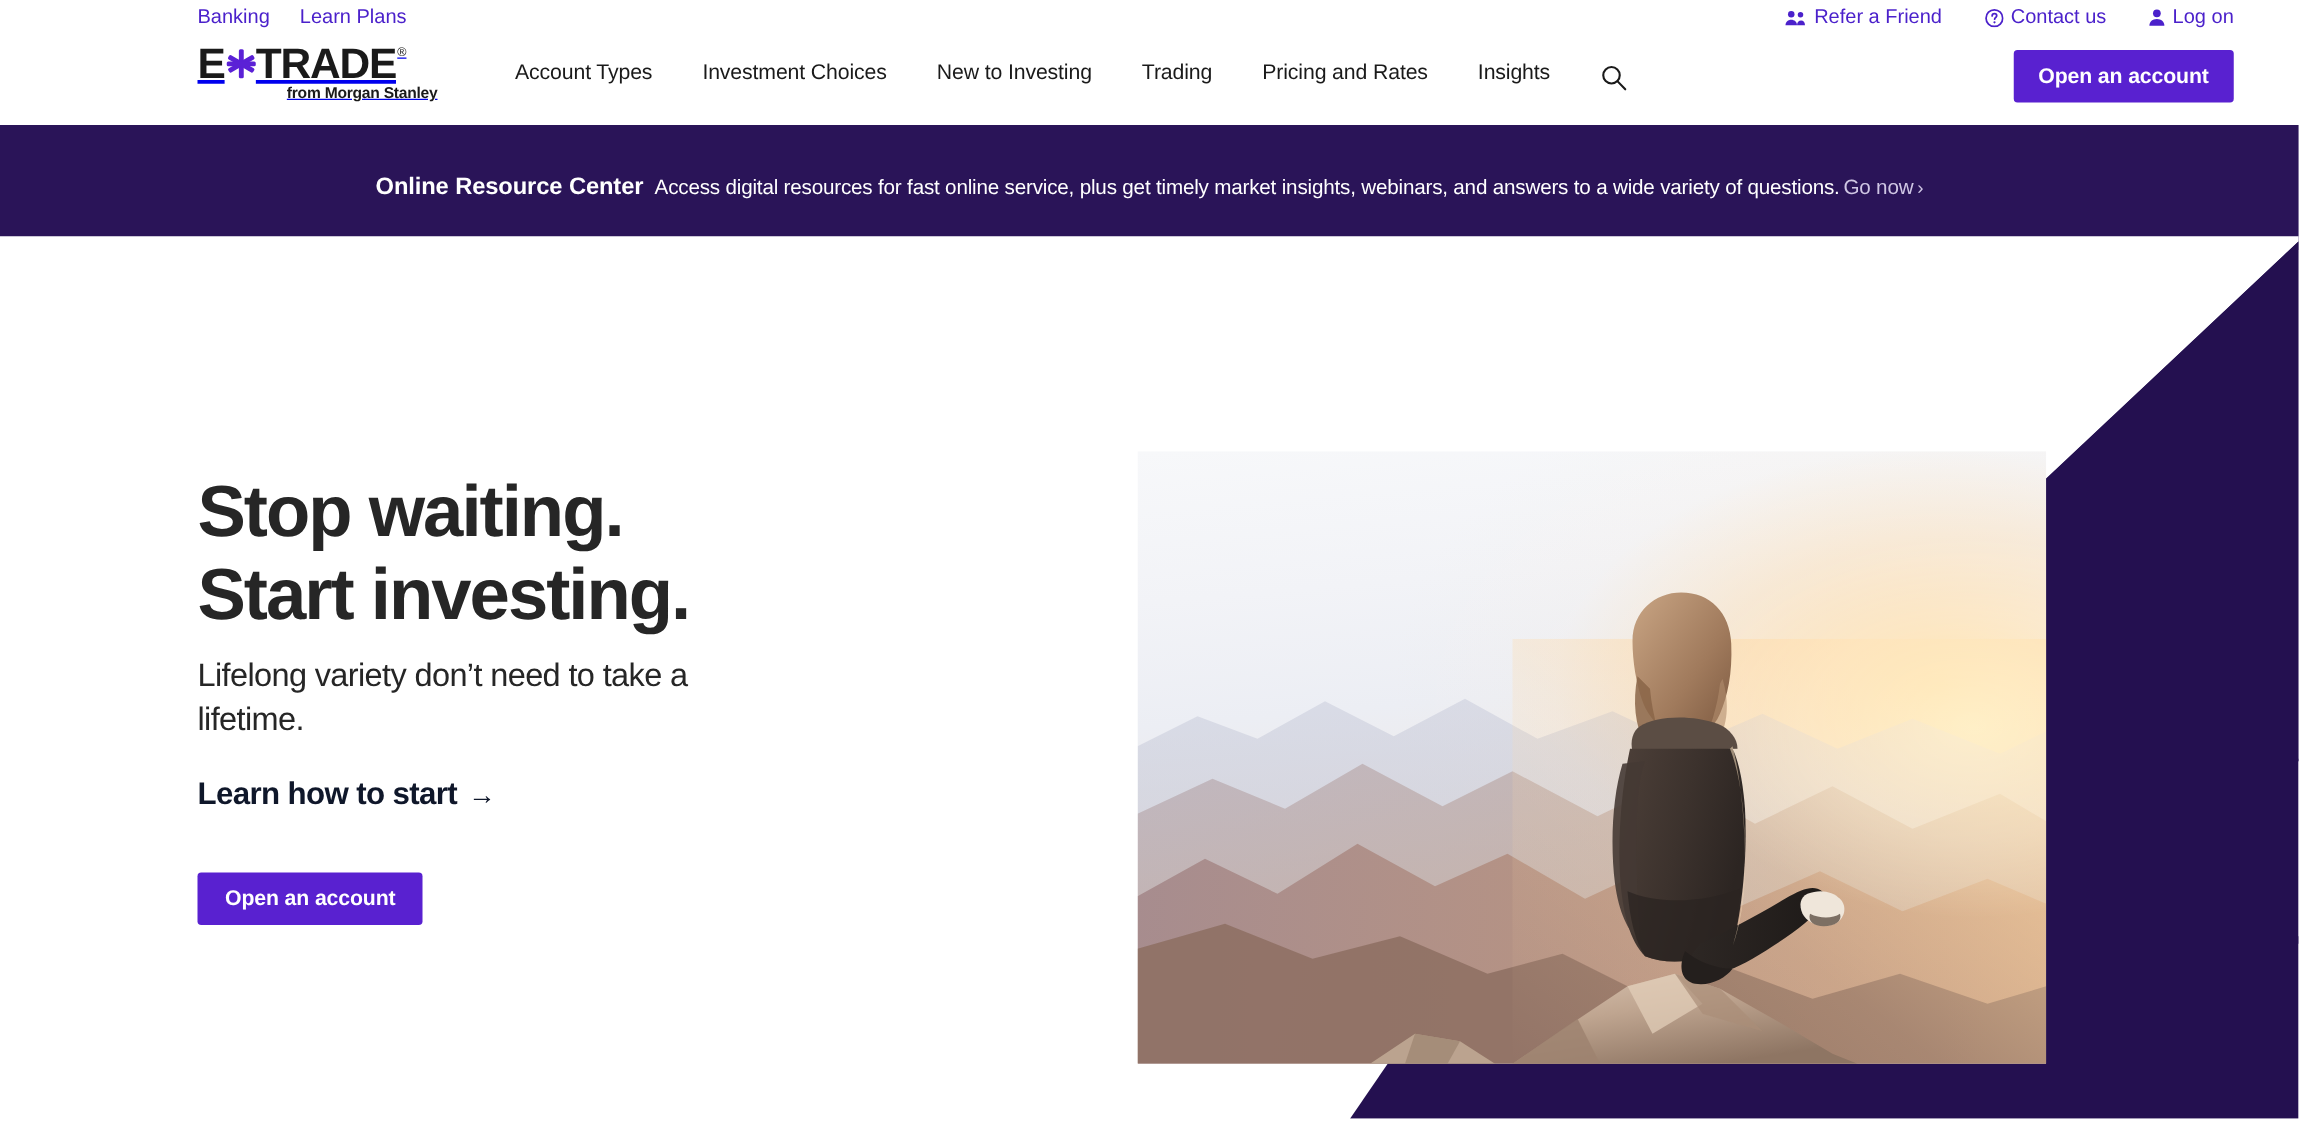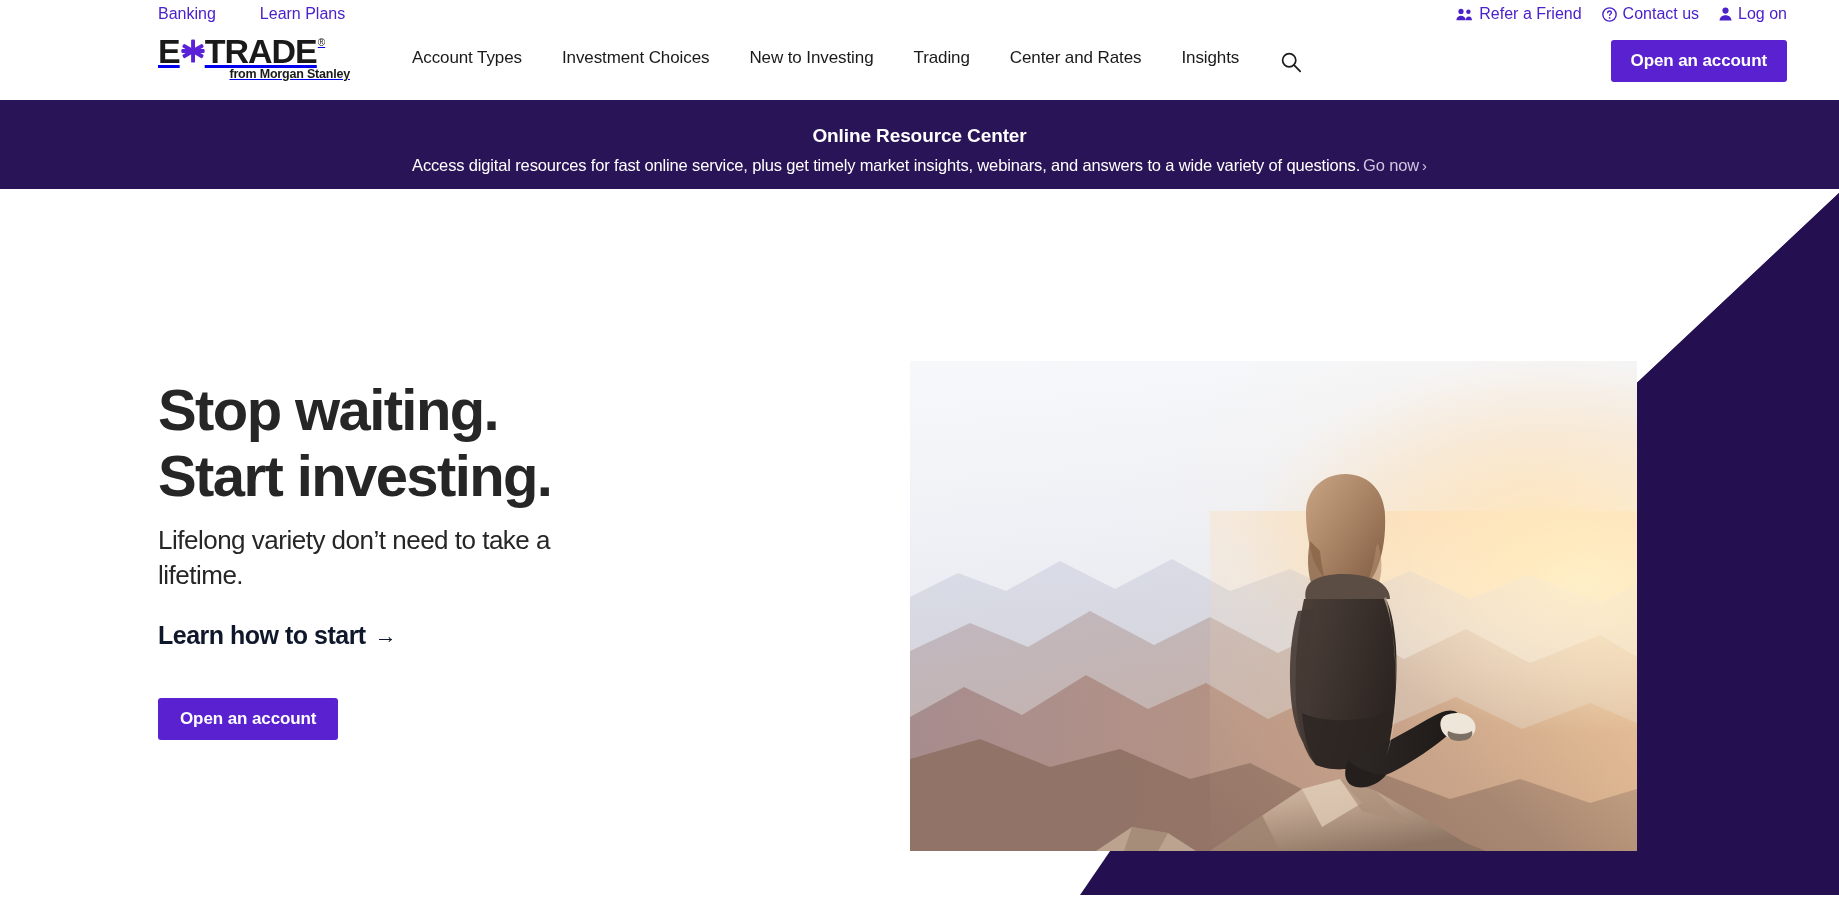--- a/index.html
+++ b/index.html
@@ -14,25 +14,25 @@
 
   .page { position: relative; width: 1839px; height: 906px; background: #fff; }
 
   
   .utility-bar {
     position: absolute; top: 0; left: 0; width: 1839px; height: 30px;
     background: #fff;
   }
   .util-left {
     position: absolute; left: 158px; top: 4px;
-    display: flex; gap: 44px; align-items: center;
+    display: flex; gap: 24px; align-items: center;
   }
   .util-right {
     position: absolute; right: 52px; top: 4px;
-    display: flex; gap: 20px; align-items: center;
+    display: flex; gap: 34px; align-items: center;
   }
   .util-link {
     color: #4B21CB; font-size: 16px; line-height: 20px;
     text-decoration: none; cursor: pointer; white-space: nowrap;
     display: inline-flex; align-items: center; gap: 6px;
   }
   .util-icon { display: inline-flex; align-items: center; }
   .util-icon svg { display: block; }
 
   
@@ -91,21 +91,21 @@
     font-family: "Liberation Sans", sans-serif;
     font-size: 17px; font-weight: 700; letter-spacing: -0.1px;
     padding: 0 20px; height: 42px; border-radius: 3px;
     cursor: pointer; white-space: nowrap;
   }
 
   
   .promo {
     position: absolute; top: 100px; left: 0; width: 1839px; height: 100px;
     background: #2A1458; color: #fff;
-    display: flex; flex-direction: column;
+    display: flex; flex-direction: row;
     align-items: center; justify-content: center; gap: 9px;
   }
   .promo-title {
     font-size: 19px; font-weight: 700; letter-spacing: -0.1px; color: #ffffff;
   }
   .promo-sub {
     font-size: 16.5px; color: #ffffff; letter-spacing: -0.15px;
   }
   .promo-link {
     color: #CFC6E4; text-decoration: none; cursor: pointer;
@@ -248,21 +248,21 @@
         <span class="logo-reg">®</span>
       </div>
       <div class="logo-sub">from Morgan Stanley</div>
     </a>
 
     <nav class="mainnav">
       <a class="nav-item" href="#">Account Types</a>
       <a class="nav-item" href="#">Investment Choices</a>
       <a class="nav-item" href="#">New to Investing</a>
       <a class="nav-item" href="#">Trading</a>
-      <a class="nav-item" href="#">Center and Rates</a>
+      <a class="nav-item" href="#">Pricing and Rates</a>
       <a class="nav-item" href="#">Insights</a>
     </nav>
 
     <button class="search-btn">
       <svg width="22" height="22" viewBox="0 0 22 22" aria-hidden="true">
         <circle cx="9.2" cy="9.2" r="6.6" fill="none" stroke="#1A1A1A" stroke-width="1.7"></circle>
         <line x1="14.1" y1="14.1" x2="20.2" y2="20.4" stroke="#1A1A1A" stroke-width="1.7" stroke-linecap="round"></line>
       </svg>
     </button>
 

